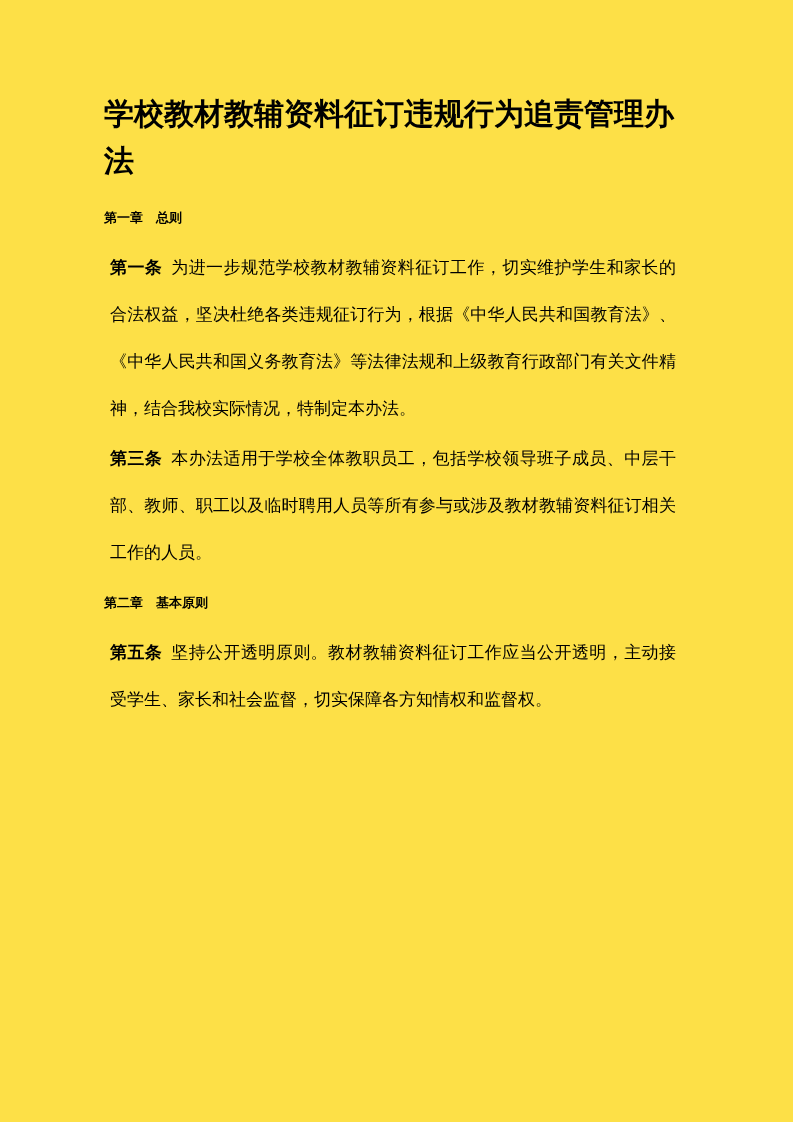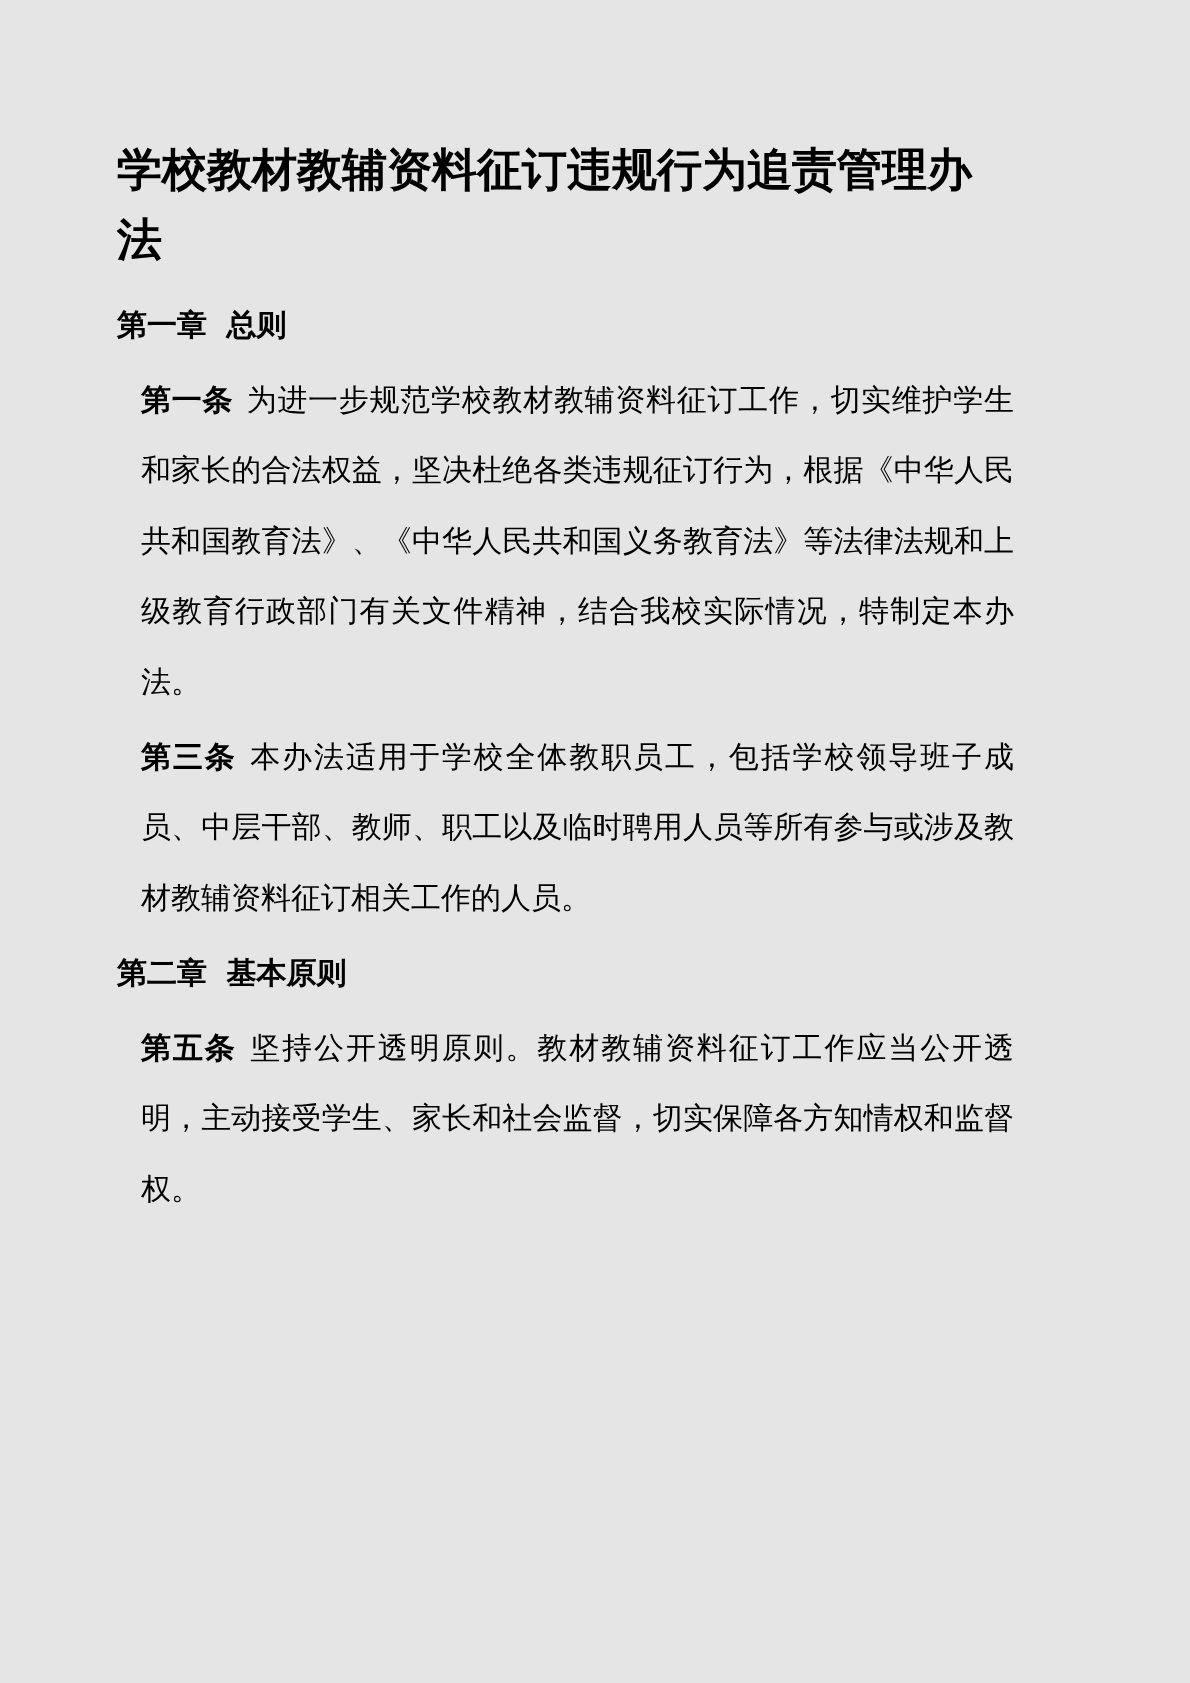--- a/index.html
+++ b/index.html
@@ -4,48 +4,48 @@
 <style>
   html, body {
     margin: 0;
     padding: 0;
     background: #ffffff;
   }
   .page {
     position: relative;
     width: 793px;
     height: 1122px;
-    background: #e5e5e5;
+    background: #fde047;
     box-sizing: border-box;
-    padding: 90px 117px 0 78px;
+    padding: 90px 117px 0 104px;
     font-family: "Liberation Serif", "DejaVu Serif", serif;
     color: #000000;
     overflow: hidden;
   }
   .doc-title {
     font-size: 30px;
     font-weight: bold;
     line-height: 47px;
     margin: 0 0 10px 0;
     text-align: left;
     letter-spacing: 0;
   }
   .chapter-heading {
-    font-size: 20px;
+    font-size: 13px;
     font-weight: bold;
     line-height: 47px;
     margin: 0 0 3px 0;
   }
   .chapter-heading .chapter-label {
     padding-right: 13px;
   }
   .article {
-    font-size: 20px;
+    font-size: 17px;
     line-height: 47px;
-    margin: 0 0 3px 16px;
+    margin: 0 0 3px 6px;
     text-align: justify;
   }
   .article .article-label {
     font-weight: bold;
     padding-right: 9px;
   }
 </style>
 </head>
 <body>
 

